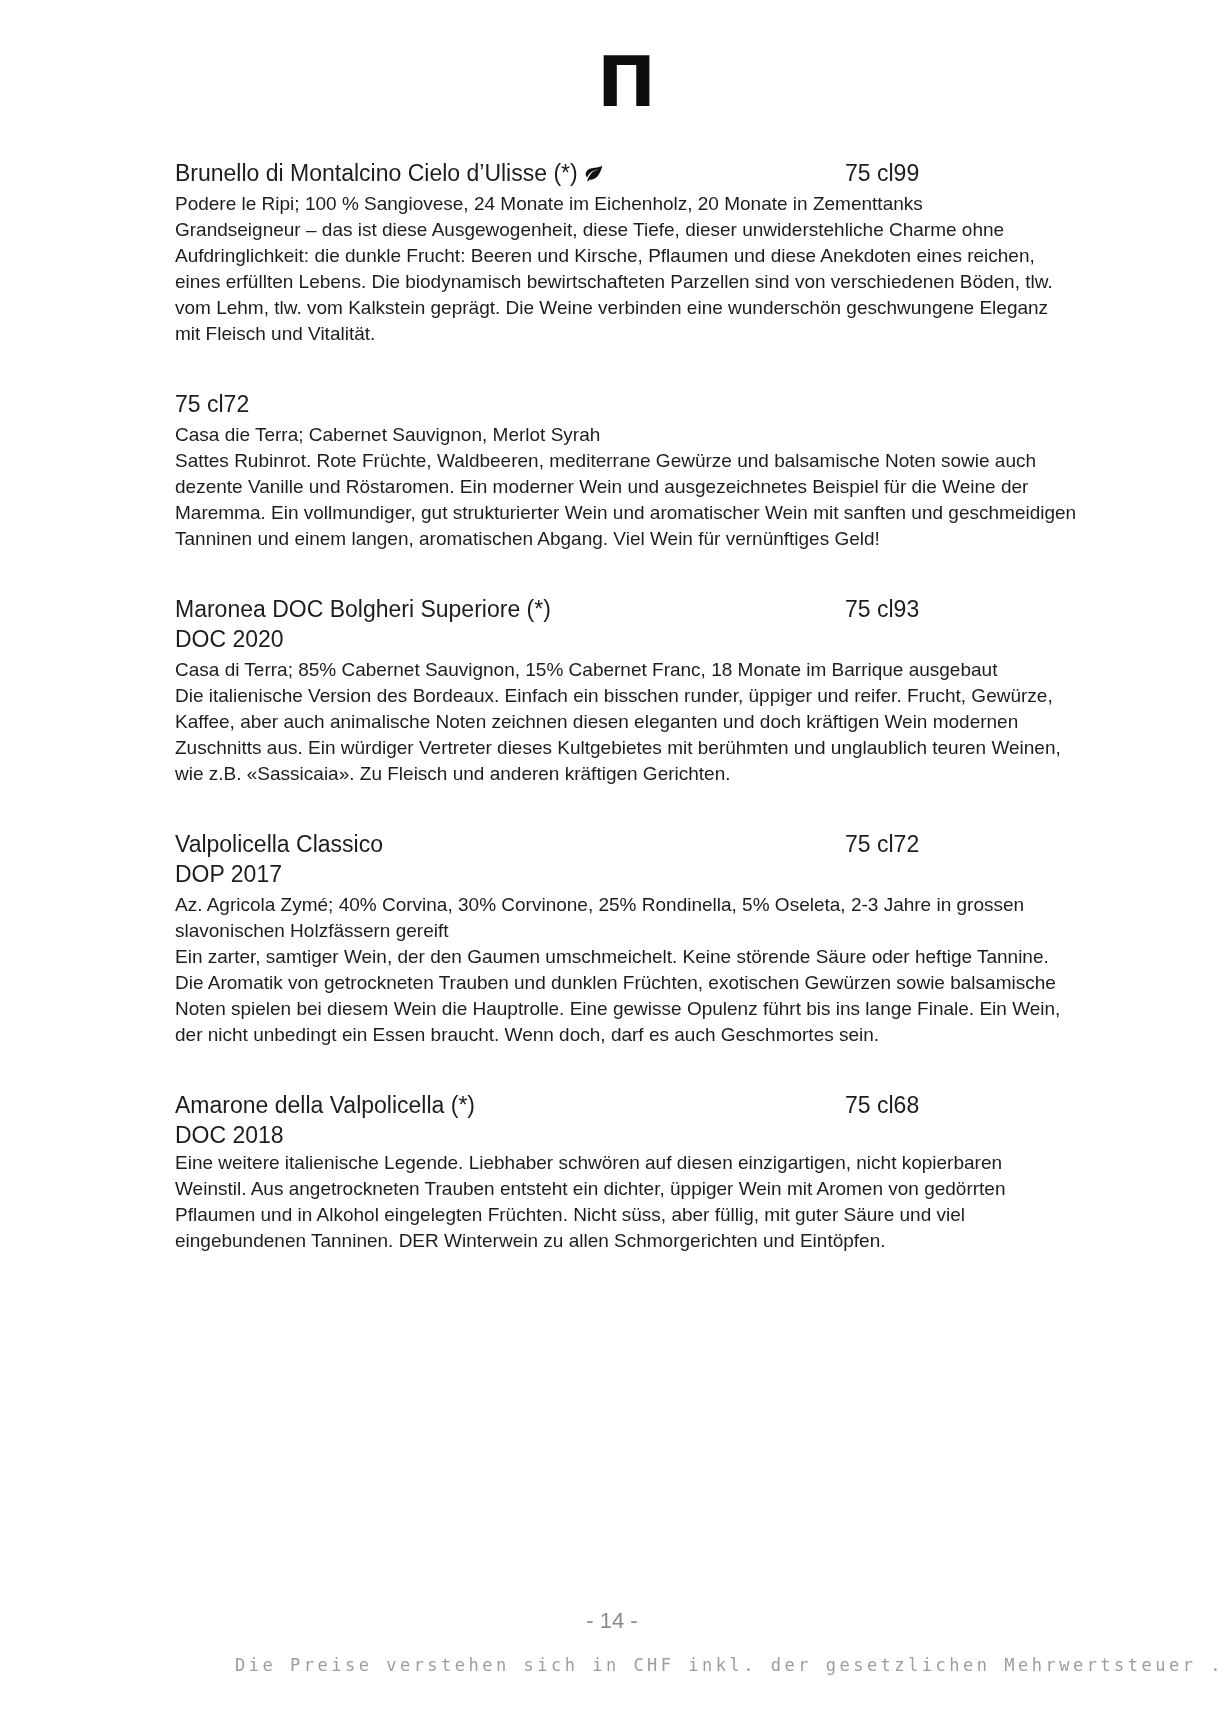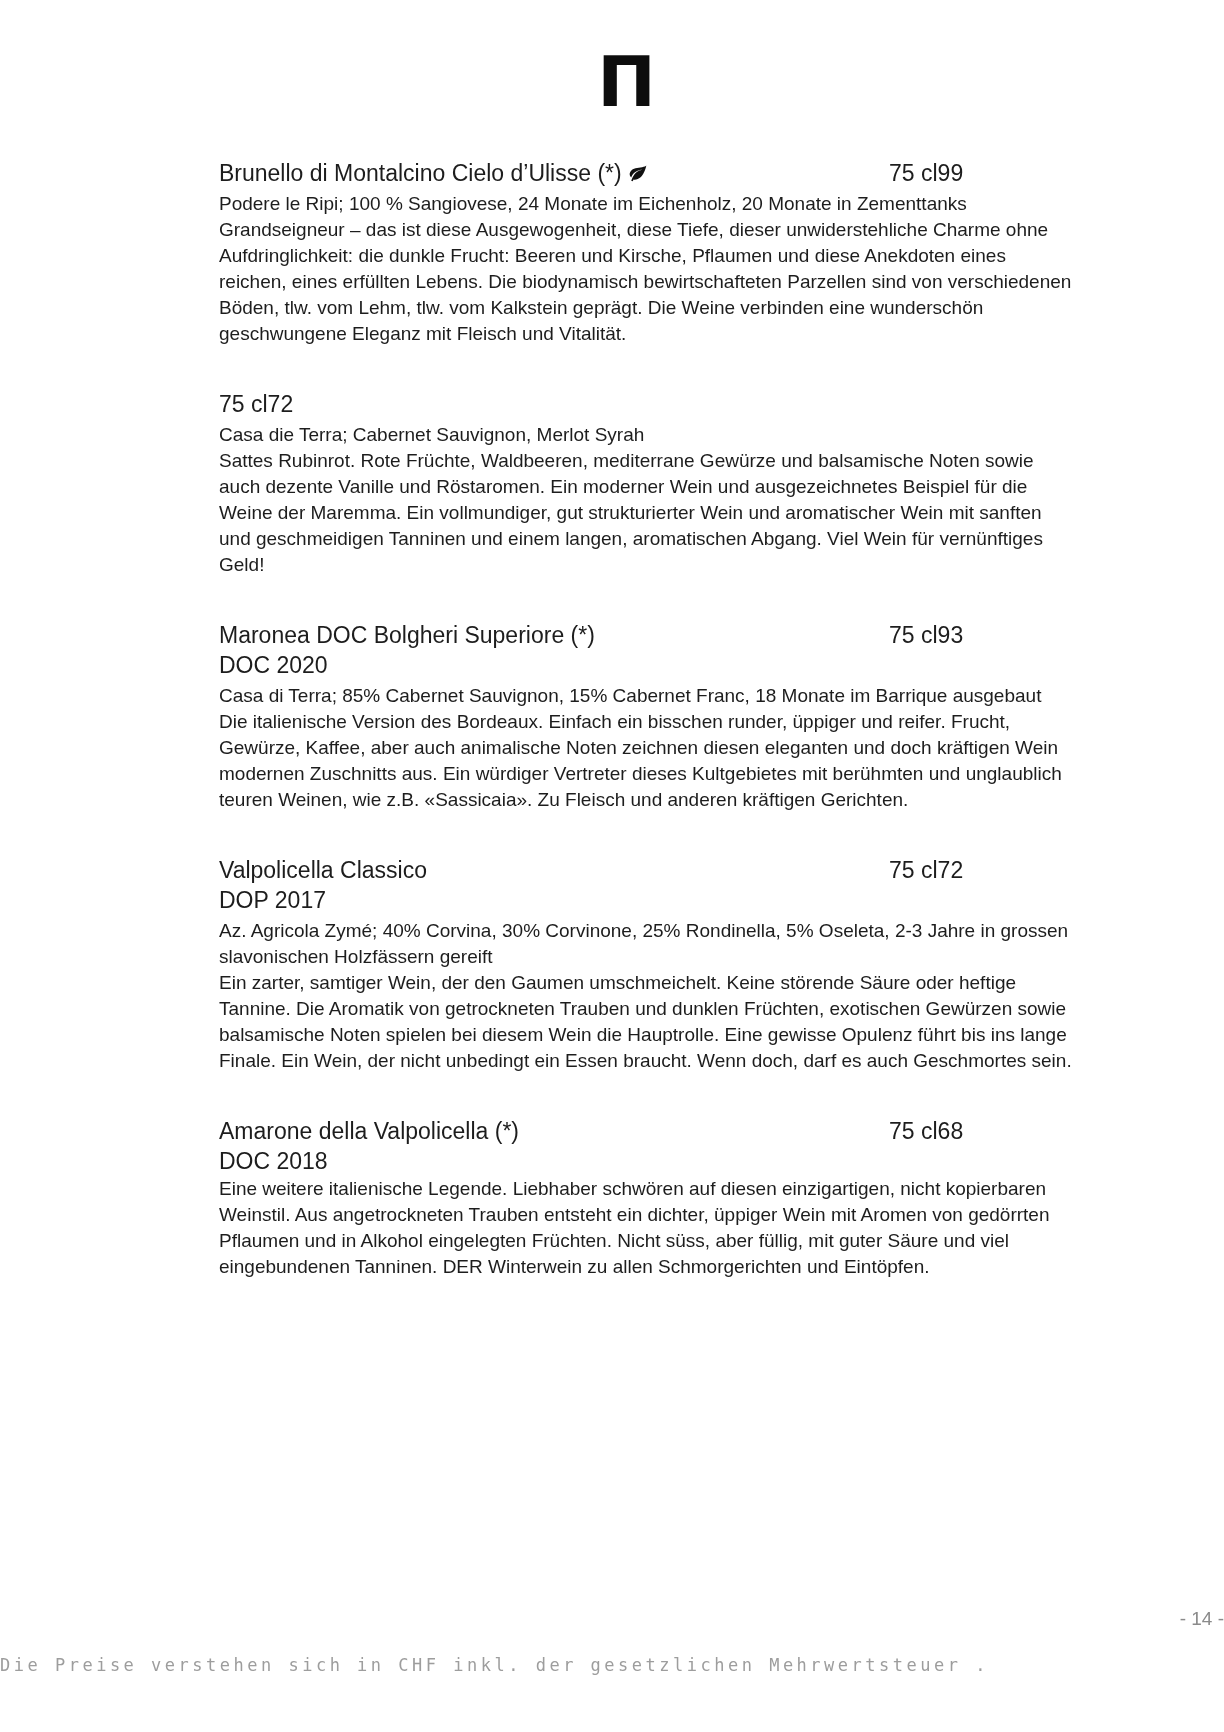--- a/index.html
+++ b/index.html
@@ -15,21 +15,21 @@
   }
   .logo{
     margin:44px 0 38px 0;
     text-align:center;
     font-family:"DejaVu Sans", sans-serif;
     font-weight:bold;
     font-size:70px;
     line-height:76px;
     color:#0d0d0d;
   }
-  .wines{display:flex;flex-direction:column;gap:42px;margin-left:44px;}
+  .wines{display:flex;flex-direction:column;gap:42px;}
   .wine{margin:0;}
   .hdr-row{display:flex;align-items:baseline;}
   .name{
     flex:0 0 670px;
     margin:0;font-weight:normal;
     font-size:23px;line-height:30px;color:#1d1d1d;
   }
   .leaf{display:inline-block;width:20px;height:20px;vertical-align:-2px;margin-left:6px;}
   .leaf svg{width:20px;height:20px;fill:#111;}
   .vol-price{
@@ -39,26 +39,26 @@
   }
   .sub{font-size:23px;line-height:30px;}
   .producer,.desc{
     margin:0;
     font-size:19px;line-height:26px;
     color:#1d1d1d;
   }
   .producer{margin-top:3px;}
   .page-number{
     position:absolute;left:0;right:0;top:1608px;
-    text-align:right;
-    font-size:19px;color:#8b8b8b;
+    text-align:center;
+    font-size:22px;color:#8b8b8b;
   }
   .legal{
     position:absolute;left:0;right:0;top:1655px;
-    text-align:left;
+    text-align:right;
     font-family:"DejaVu Sans Mono", monospace;
     font-size:17px;letter-spacing:3.5px;
     color:#9d9d9d;
     white-space:nowrap;
   }
 </style>
 </head>
 <body>
 
 <div class="page">

